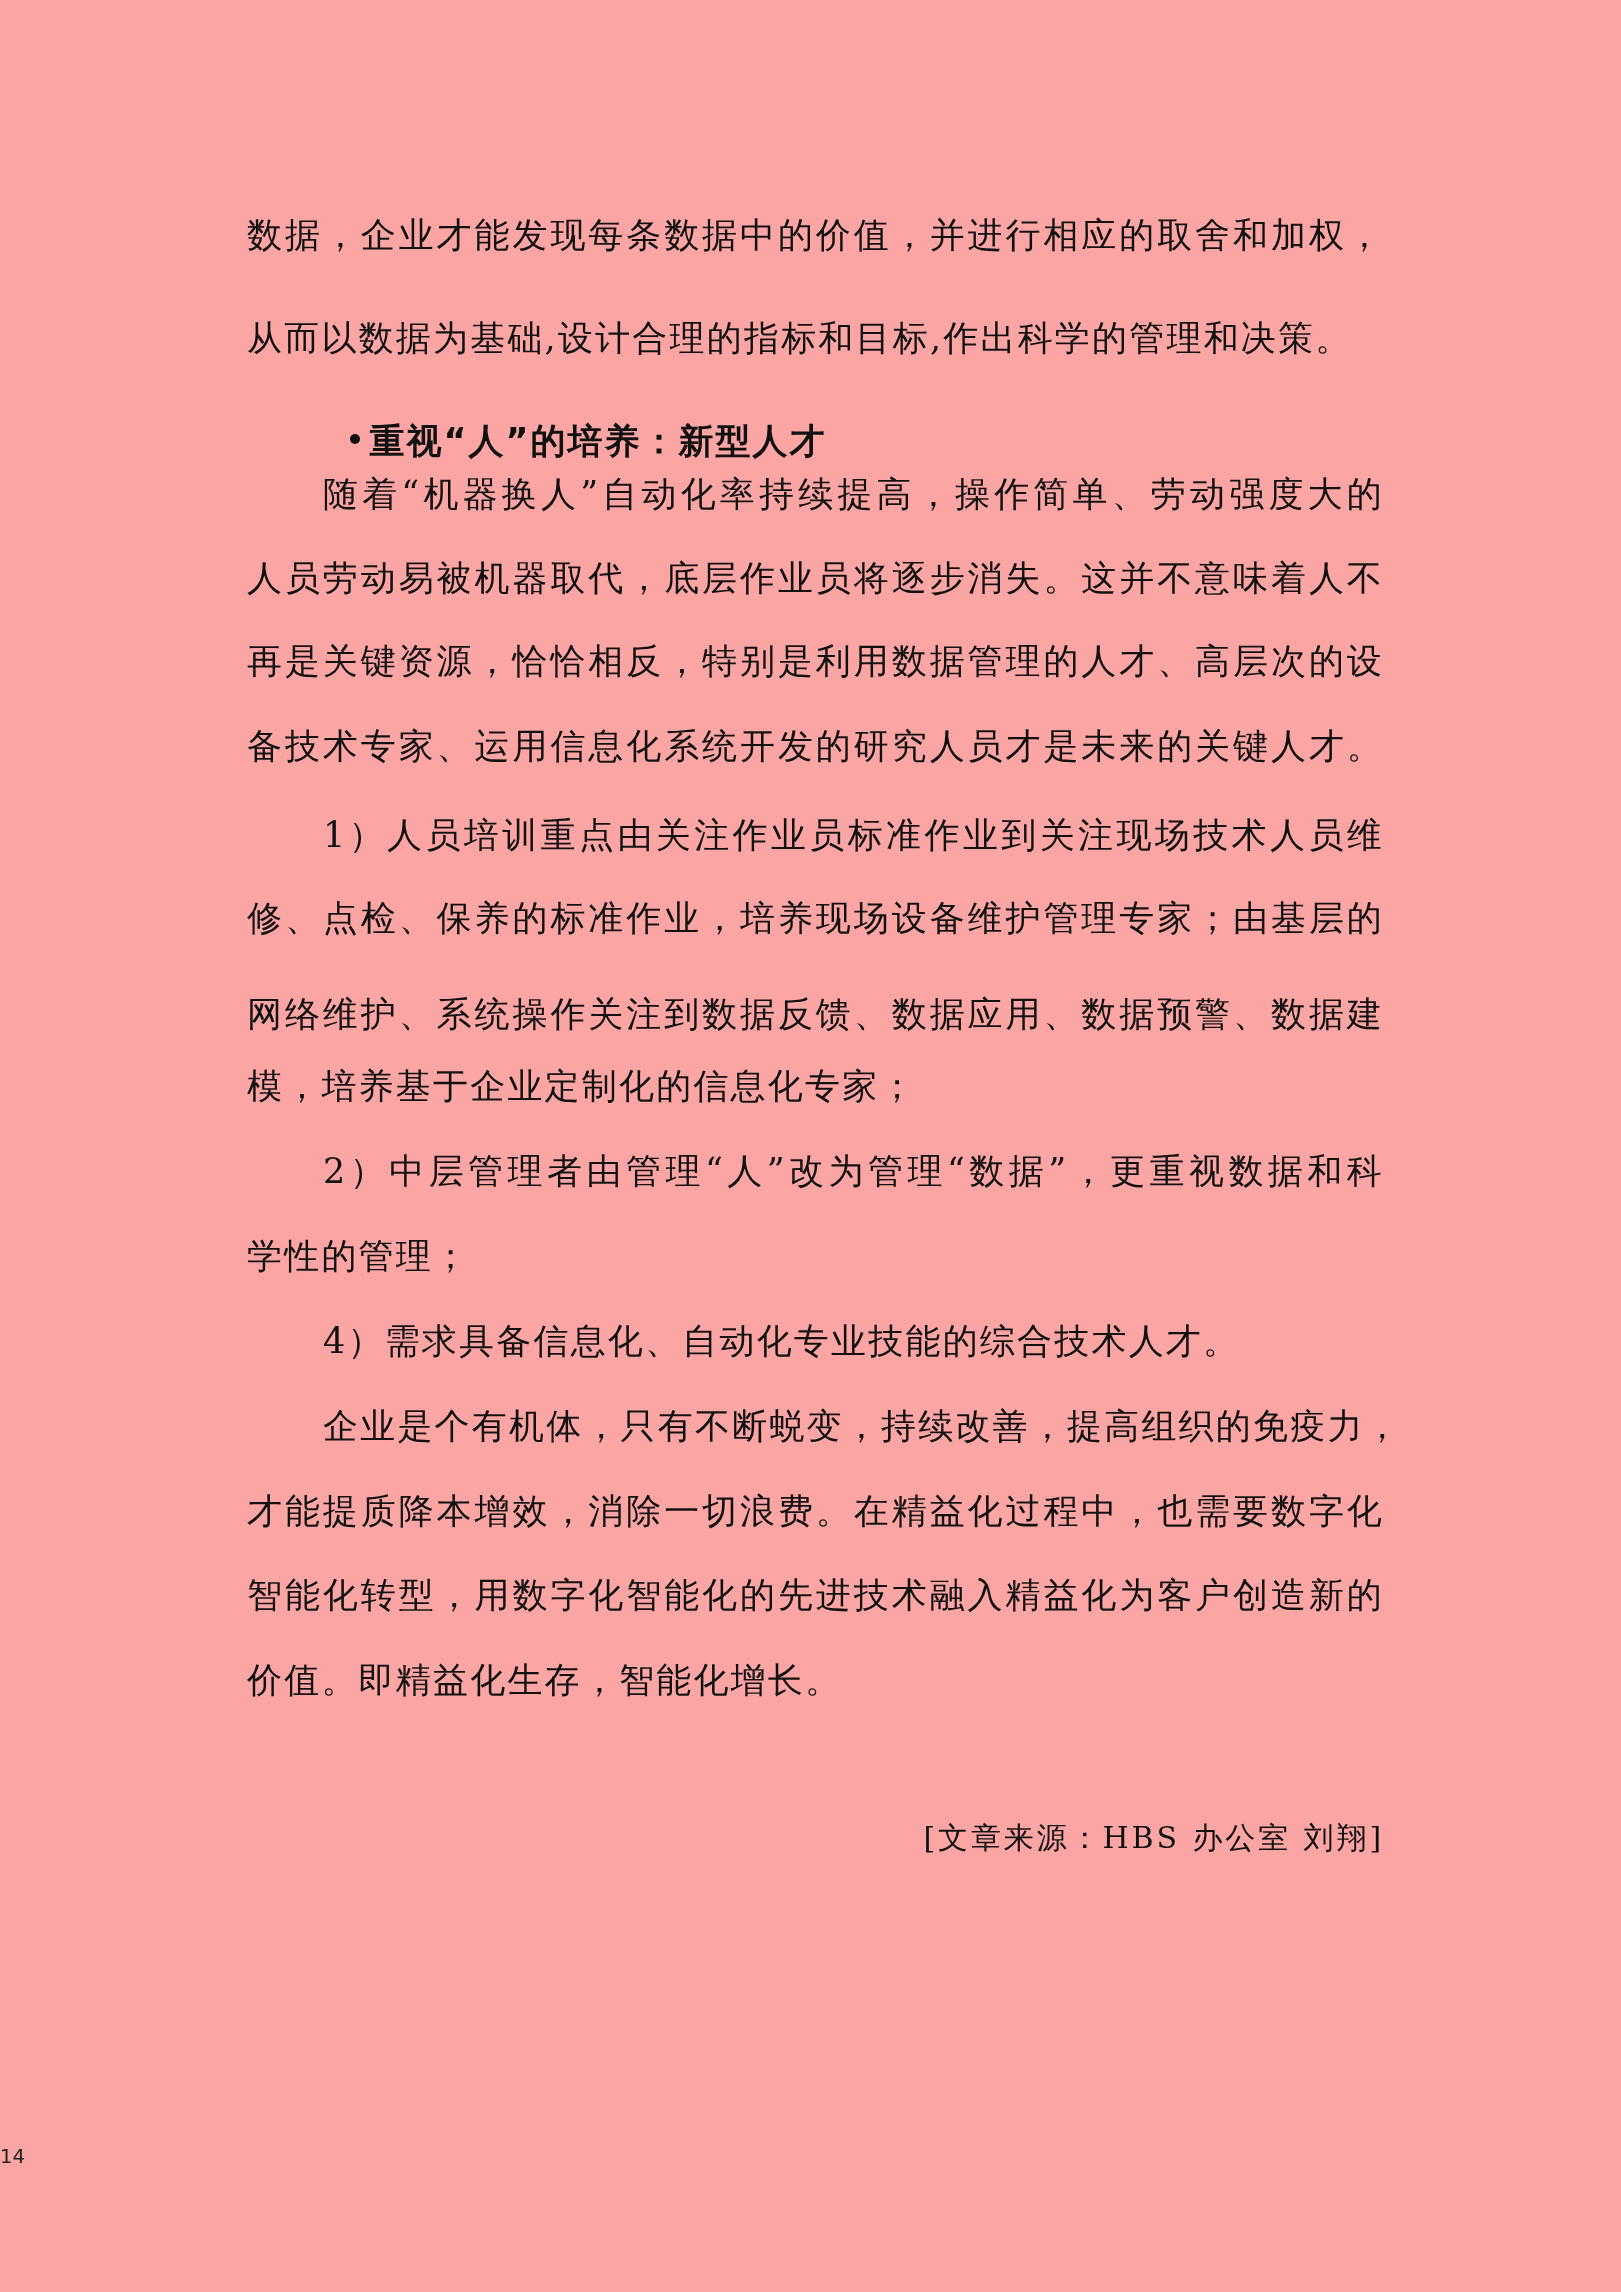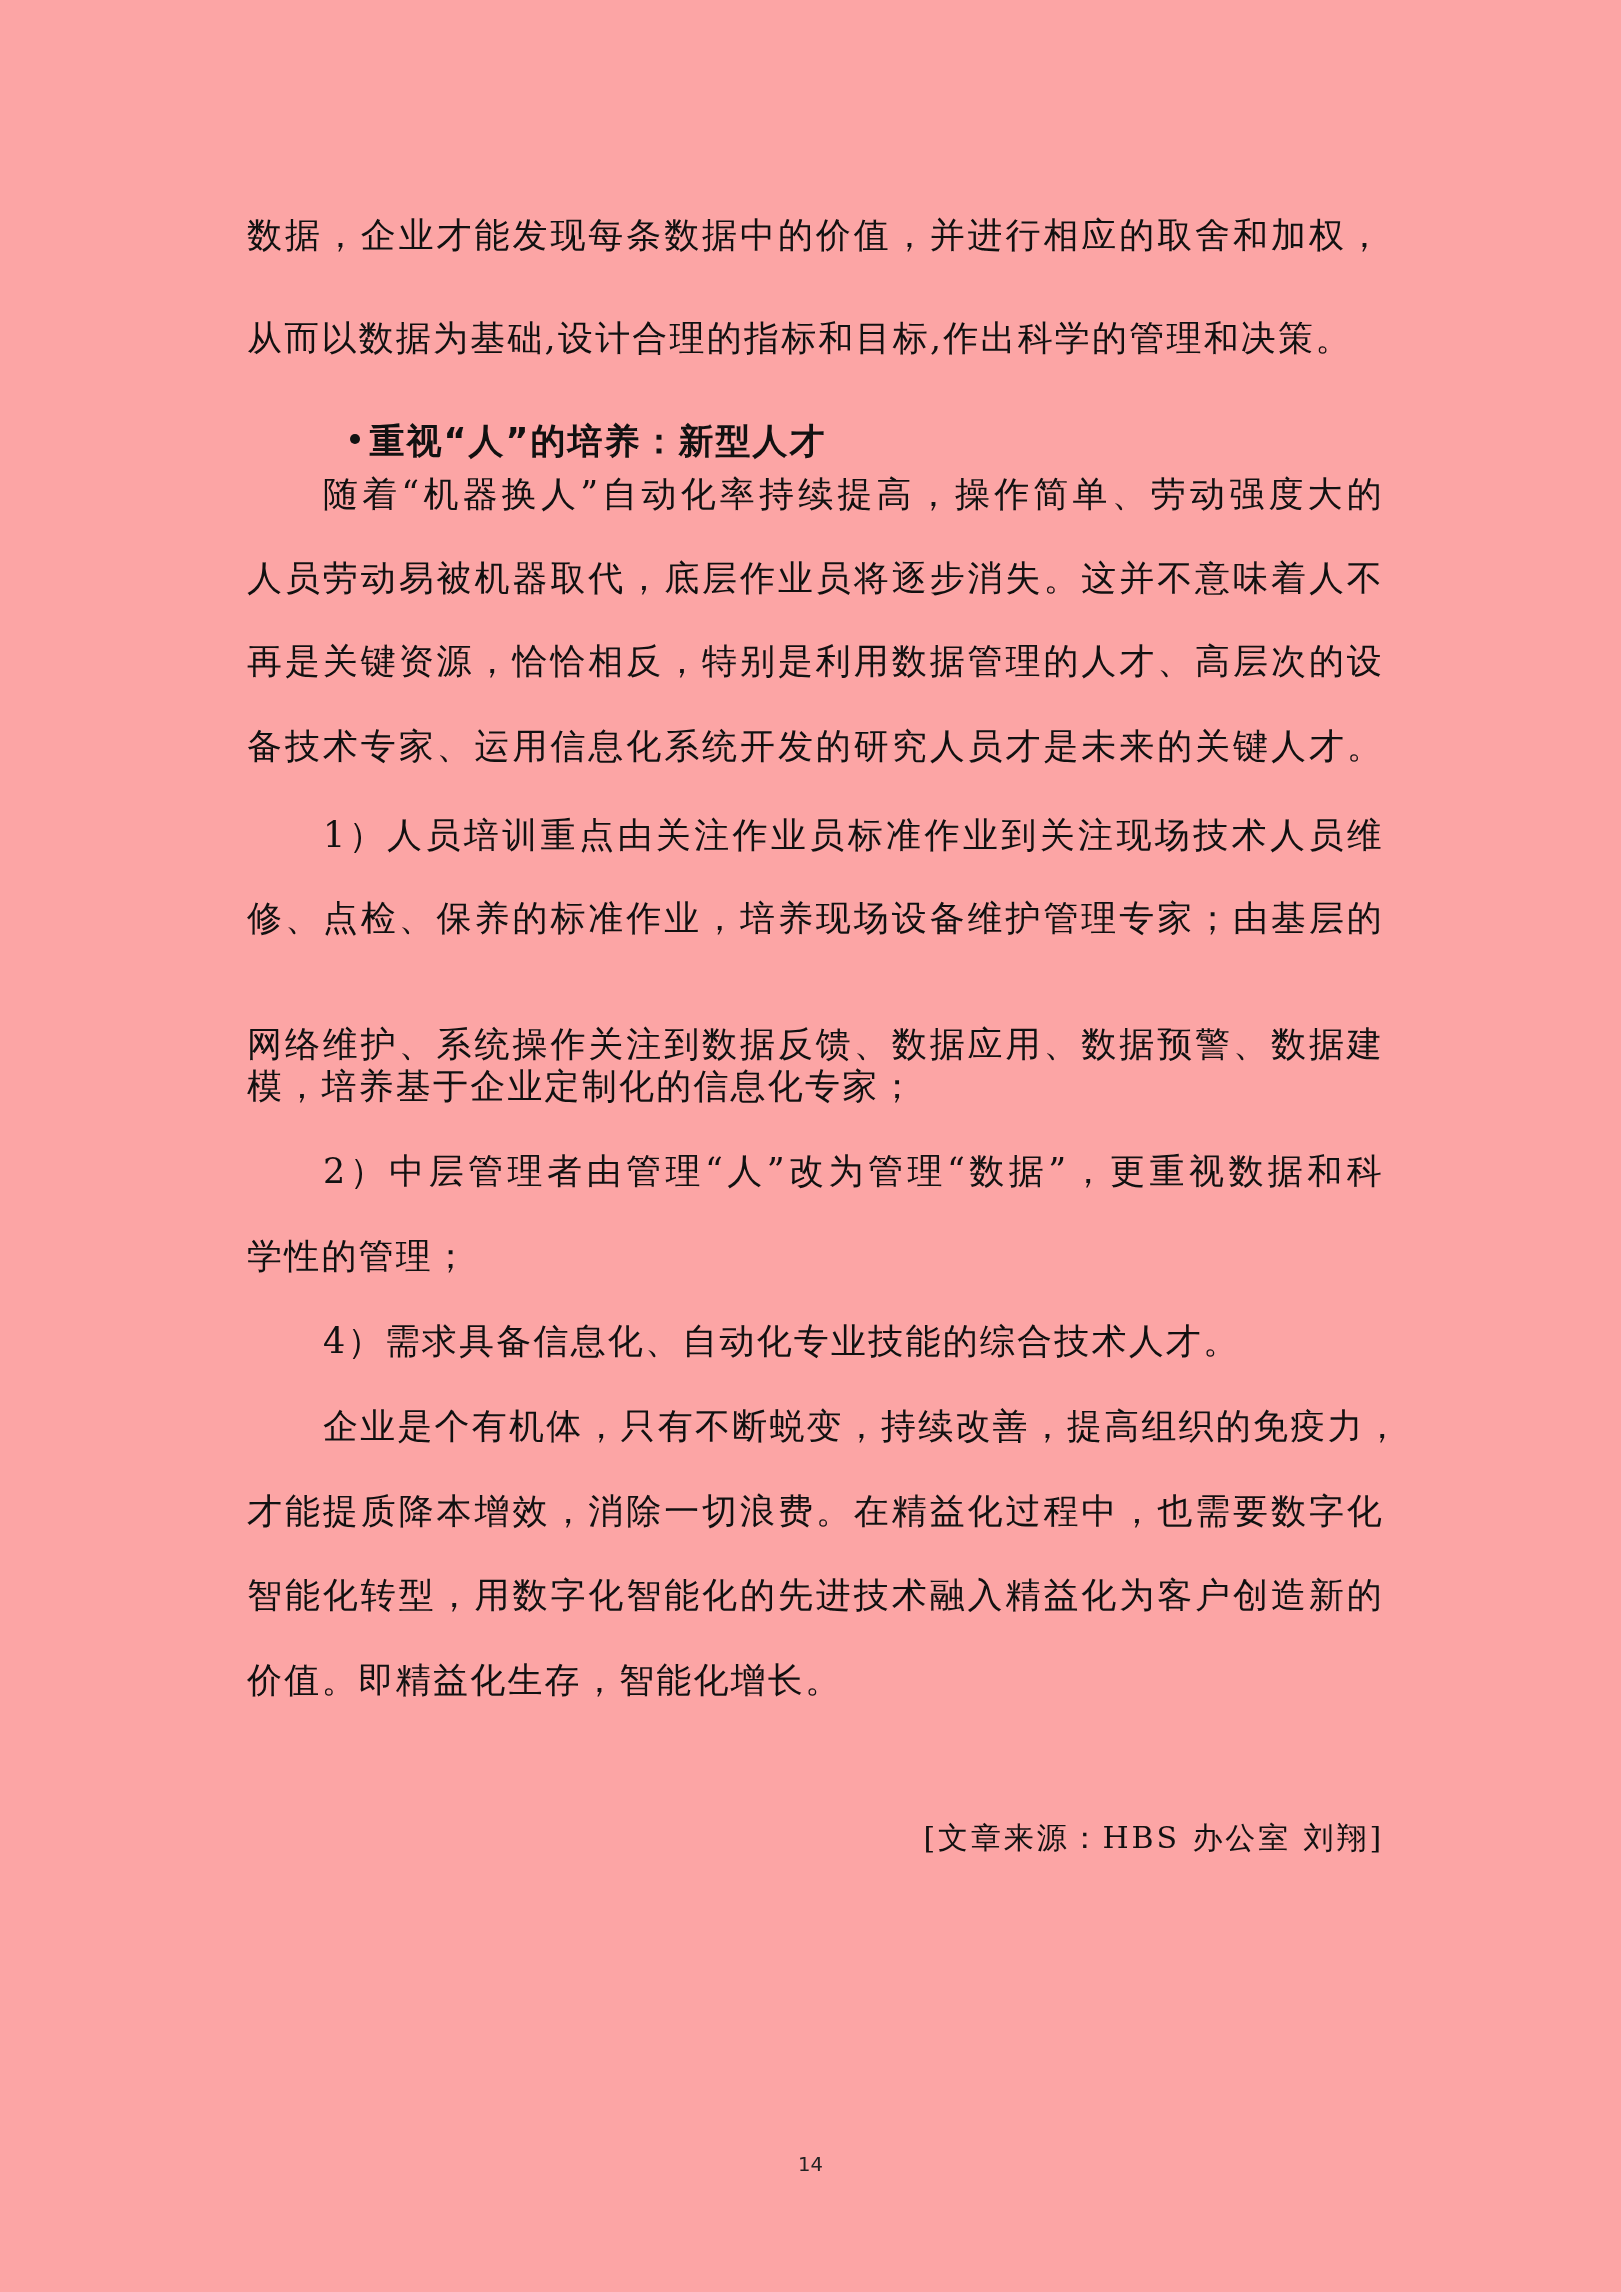--- a/index.html
+++ b/index.html
@@ -68,25 +68,24 @@
       font-size: 30px;
       line-height: 39px;
       white-space: nowrap;
       letter-spacing: 2.9px;
     }
     .page-number {
       position: absolute;
       left: 0;
       width: 1621px;
       top: 2145px;
-      text-align: center;
+      text-align: left;
       font-size: 19.6px;
       font-family: "DejaVu Sans", "Liberation Sans", sans-serif;
       color: #222;
-      margin-top: 8px;
     }
   </style>
 </head>
 <body>
 
 <div class="page">
 
   <div class="line" style="top:211px;">数据，企业才能发现每条数据中的价值，并进行相应的取舍和加权，</div>
   <div class="line last" style="top:294px;margin-top:20px;">从而以数据为基础,设计合理的指标和目标,作出科学的管理和决策。</div>
 
@@ -94,21 +93,21 @@
     <span class="bullet"></span><span>重视“人”的培养：新型人才</span>
   </div>
 
   <div class="line indent" style="top:470px;">随着“机器换人”自动化率持续提高，操作简单、劳动强度大的</div>
   <div class="line" style="top:554px;">人员劳动易被机器取代，底层作业员将逐步消失。这并不意味着人不</div>
   <div class="line" style="top:637px;">再是关键资源，恰恰相反，特别是利用数据管理的人才、高层次的设</div>
   <div class="line" style="top:722px;">备技术专家、运用信息化系统开发的研究人员才是未来的关键人才。</div>
 
   <div class="line indent" style="top:811px;">1）人员培训重点由关注作业员标准作业到关注现场技术人员维</div>
   <div class="line" style="top:894px;">修、点检、保养的标准作业，培养现场设备维护管理专家；由基层的</div>
-  <div class="line" style="top:1020px;">网络维护、系统操作关注到数据反馈、数据应用、数据预警、数据建</div>
+  <div class="line" style="top:990px;">网络维护、系统操作关注到数据反馈、数据应用、数据预警、数据建</div>
   <div class="line last" style="top:1062px;">模，培养基于企业定制化的信息化专家；</div>
 
   <div class="line indent" style="top:1147px;">2）中层管理者由管理“人”改为管理“数据”，更重视数据和科</div>
   <div class="line last" style="top:1232px;">学性的管理；</div>
 
   <div class="line indent last" style="top:1317px;">4）需求具备信息化、自动化专业技能的综合技术人才。</div>
 
   <div class="line indent" style="top:1402px;">企业是个有机体，只有不断蜕变，持续改善，提高组织的免疫力，</div>
   <div class="line" style="top:1487px;">才能提质降本增效，消除一切浪费。在精益化过程中，也需要数字化</div>
   <div class="line" style="top:1571px;">智能化转型，用数字化智能化的先进技术融入精益化为客户创造新的</div>

